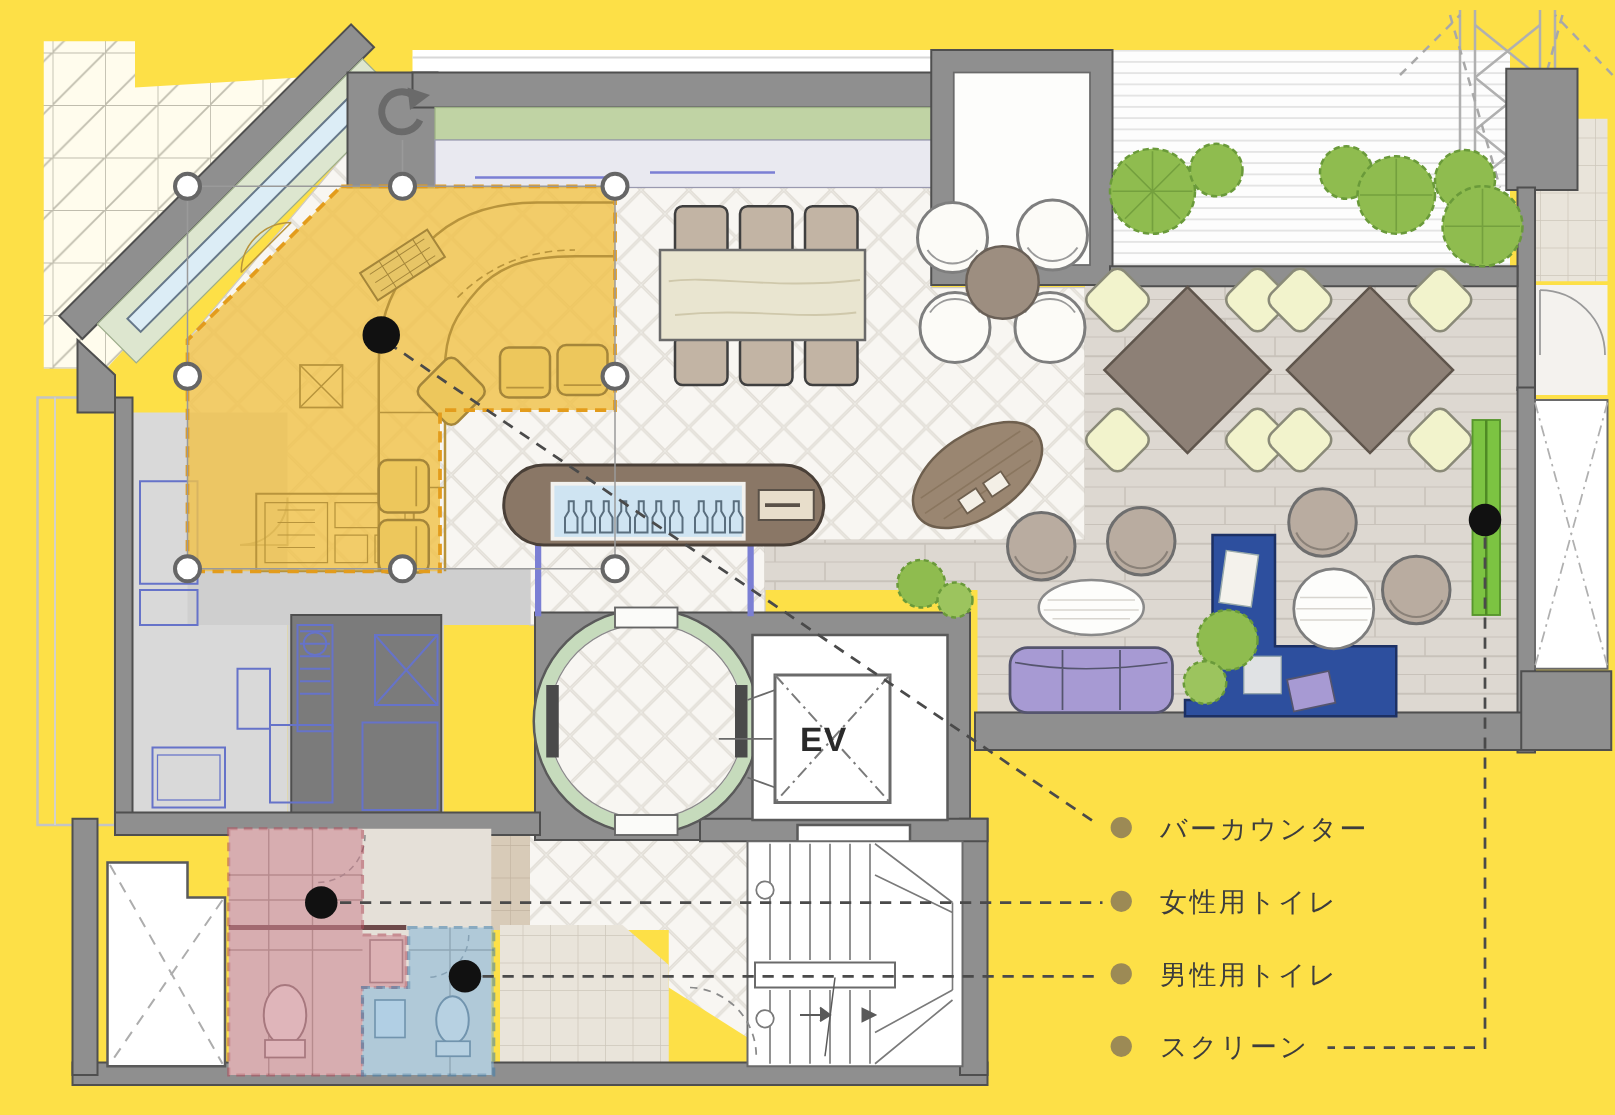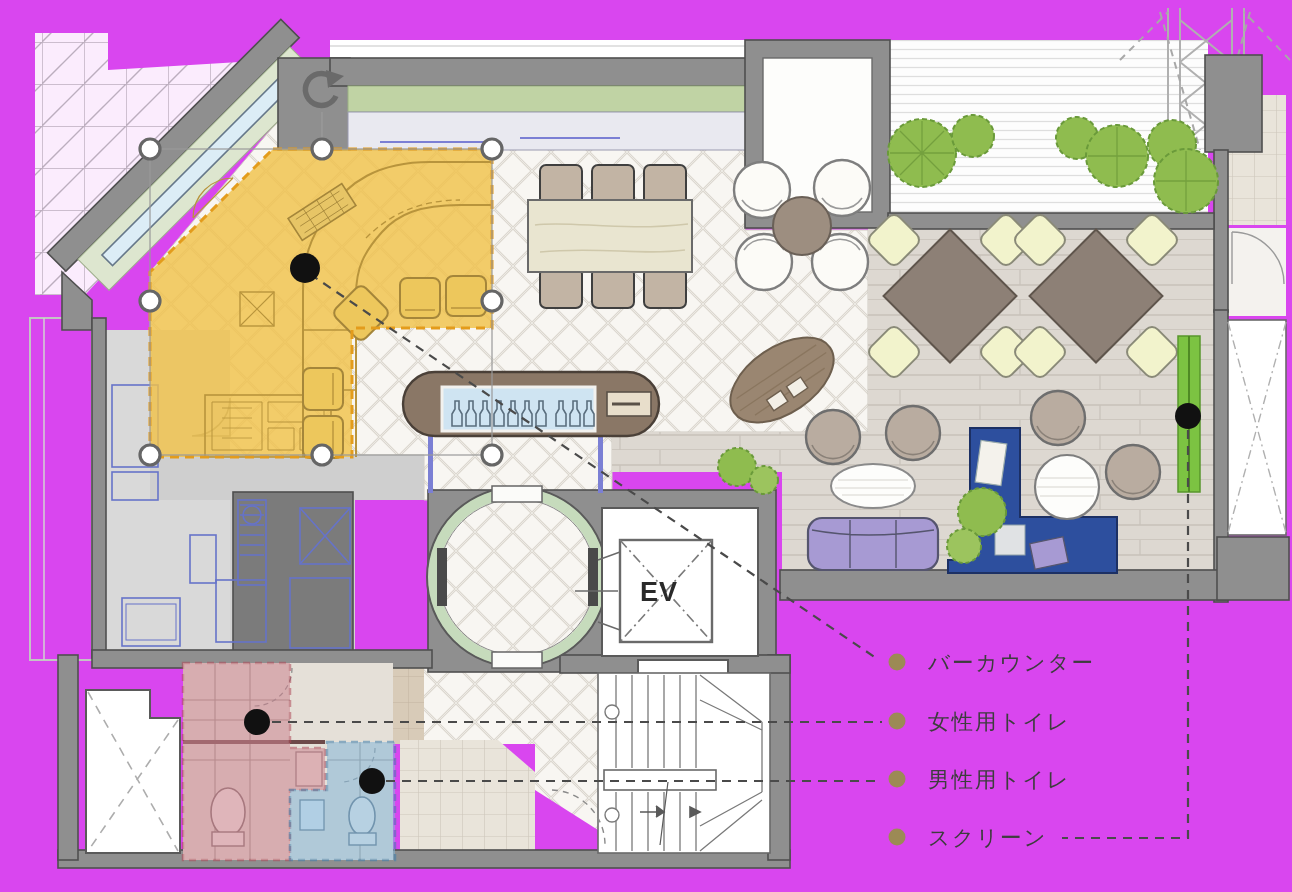--- a/index.html
+++ b/index.html
@@ -1,17 +1,17 @@
 <!DOCTYPE html>
 <html><head>
 <meta charset="utf-8">
 <style>
   html,body{margin:0;padding:0;background:#ffffff;}
   body{font-family:"Liberation Sans",sans-serif;}
-  .stage{position:relative;width:1292px;height:892px;background:#d946ef;overflow:hidden;}
+  .stage{position:relative;width:1292px;height:892px;background:#fde047;overflow:hidden;}
   svg text{font-family:"Liberation Sans",sans-serif;}
   .legend-label{font-size:21.5px;letter-spacing:2px;}
   .ev-label{font-size:27px;font-weight:bold;letter-spacing:1px;}
 </style>
 </head>
 <body>
 
 <div class="stage">
 <svg width="1292" height="892" viewBox="0 0 1292 892">
   <defs>

